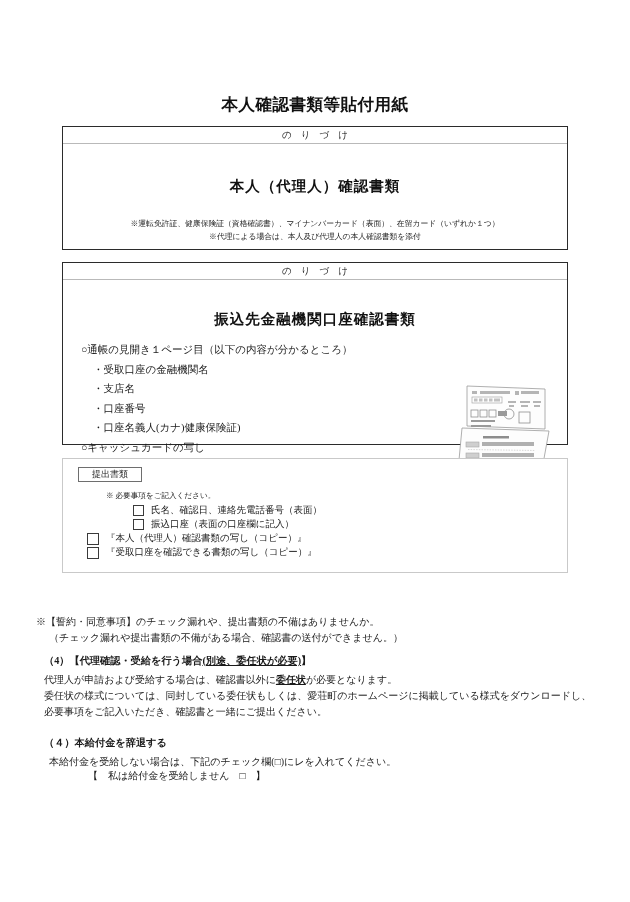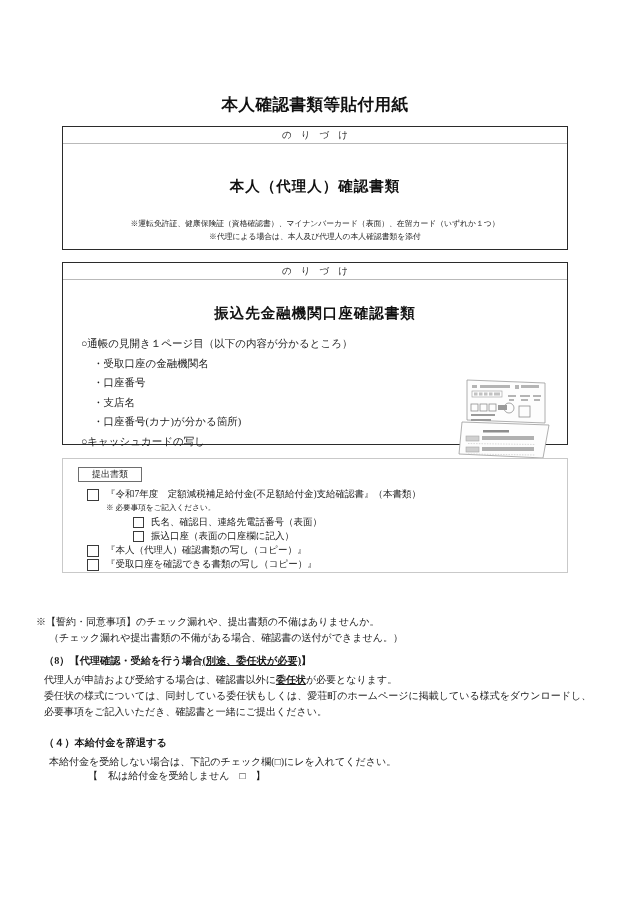--- a/index.html
+++ b/index.html
@@ -66,21 +66,21 @@
   }
 
   .section-heading {
     text-align: center;
     font-size: 14.5px;
     font-weight: bold;
     color: #111;
     letter-spacing: 1px;
   }
   .box1 .section-heading { margin-top: 33px; }
-  .box2 .section-heading { margin-top: 24px; }
+  .box2 .section-heading { margin-top: 30px; }
 
   .box1-notes {
     margin-top: 22px;
     text-align: center;
     font-size: 7.8px;
     line-height: 1.65;
     color: #222;
   }
   .box1-notes div { white-space: nowrap; }
 
@@ -221,23 +221,23 @@
   </div>
 
   <div class="glue-box box2">
     <div class="glue-strip">のりづけ</div>
     <div class="glue-body">
       <div class="section-heading">振込先金融機関口座確認書類</div>
 
       <div class="bank-list">
         <div class="lead">○通帳の見開き１ページ目（以下の内容が分かるところ）</div>
         <div class="bullet">・受取口座の金融機関名</div>
+        <div class="bullet">・支店名</div>
         <div class="bullet">・口座番号</div>
-        <div class="bullet">・支店名</div>
-        <div class="bullet">・口座番号(カナ)が分かる箇所)</div>
+        <div class="bullet">・口座名義人(カナ)健康保険証)</div>
         <div class="tail">○キャッシュカードの写し</div>
       </div>
 
       <svg class="passbook" viewBox="0 0 104 86">
         <g stroke="#9a9a9a" fill="#fdfdfd" stroke-width="0.8">
           <path d="M14 4 L92 7 L92 47 L14 44 Z"></path>
           <path d="M9 46 L96 49 L90 82 L6 78 Z"></path>
         </g>
         <g fill="#b5b5b5">
           <rect x="19" y="9" width="5" height="3"></rect>
@@ -292,24 +292,20 @@
         </g>
       </svg>
     </div>
   </div>
 
   <div class="submit-box">
     <div class="submit-tag">提出書類</div>
 
     <div class="chk-list">
 
-      <div class="chk-row lvl1">
-        <span class="cbox"></span>
-        <span class="chk-label">『令和7年度　定額減税補足給付金(不足額給付金)支給確認書』（本書類）</span>
-      </div>
       <div class="sub-note">※ 必要事項をご記入ください。</div>
 
       <div class="chk-row lvl2">
         <span class="cbox sm"></span>
         <span class="chk-label">氏名、確認日、連絡先電話番号（表面）</span>
       </div>
 
       <div class="chk-row lvl2">
         <span class="cbox sm"></span>
         <span class="chk-label">振込口座（表面の口座欄に記入）</span>
@@ -329,21 +325,21 @@
     </div>
   </div>
 
   <div class="prose warn">
     <div class="ln">※【誓約・同意事項】のチェック漏れや、提出書類の不備はありませんか。</div>
     <div class="ln indent1">（チェック漏れや提出書類の不備がある場合、確認書の送付ができません。）</div>
   </div>
 
   <div class="prose sec3-head">
     <span class="ln indent2">
-      <span>（8）【代理確認・受給を行う場合</span><span class="ul">(別途、委任状が必要)</span><span>】</span>
+      <span>（4）【代理確認・受給を行う場合</span><span class="ul">(別途、委任状が必要)</span><span>】</span>
     </span>
   </div>
 
   <div class="prose sec3-body">
     <div class="ln indent2">
       <span>代理人が申請および受給する場合は、確認書以外に</span><span class="bold-ul">委任状</span><span>が必要となります。</span>
     </div>
     <div class="ln indent2">委任状の様式については、同封している委任状もしくは、愛荘町のホームページに掲載している様式をダウンロードし、</div>
     <div class="ln indent2">必要事項をご記入いただき、確認書と一緒にご提出ください。</div>
   </div>

